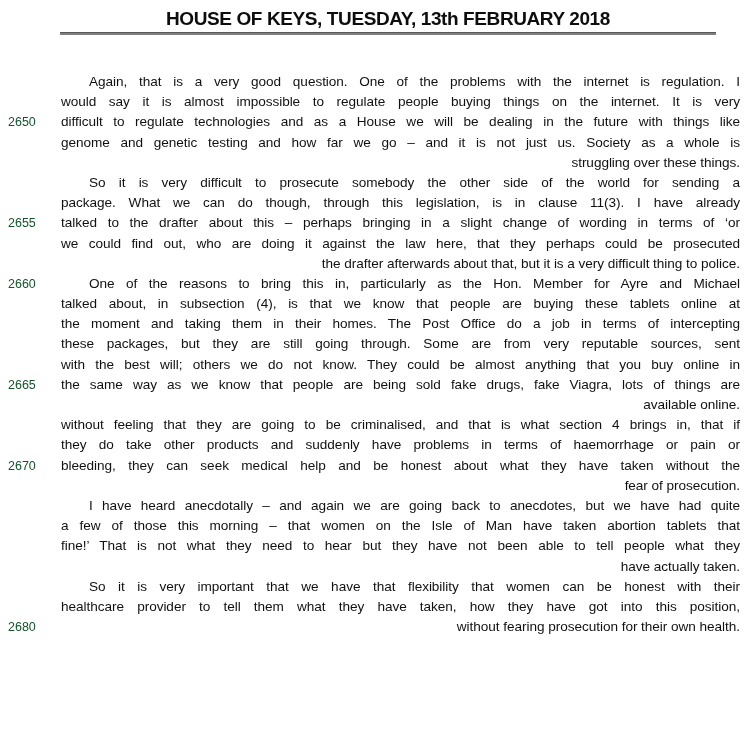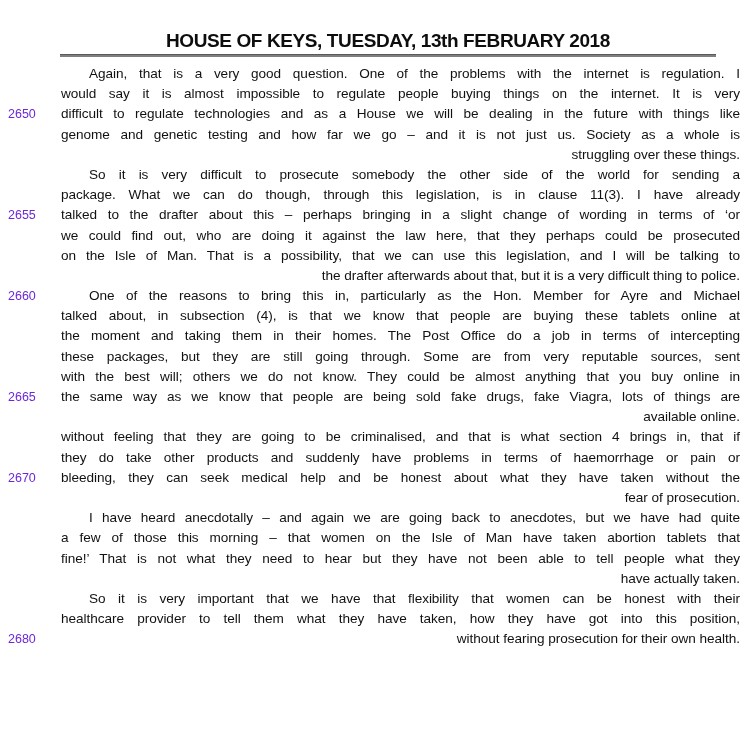--- a/index.html
+++ b/index.html
@@ -19,54 +19,54 @@
     background: #ffffff;
   }
   .header {
     position: absolute;
     top: 0;
     left: 60px;
     width: 656px;
   }
   .title {
     margin: 0;
-    padding-top: 30px;
+    padding-top: 8px;
     text-align: center;
     font-size: 19px;
     line-height: 21px;
     font-weight: 700;
     letter-spacing: -0.4px;
     color: #0d0d0d;
     white-space: nowrap;
   }
   .rule {
     margin-top: 3px;
     height: 2px;
     background: #7f7f7f;
     border-top: 1px solid #5a5a5a;
   }
   .transcript {
     position: absolute;
-    top: 64px;
+    top: 72px;
     left: 0;
     width: 746px;
   }
   .line {
     display: flex;
     height: 20.2px;
     overflow: hidden;
   }
   .lnum {
     display: block;
     width: 61px;
     box-sizing: border-box;
     padding-left: 8px;
     font-size: 12.5px;
     line-height: 20.2px;
-    color: #6d28d9;
+    color: #14532d;
     flex: none;
   }
   .ltext {
     display: block;
     width: 679px;
     flex: none;
     font-size: 13.6px;
     line-height: 20.2px;
     letter-spacing: -0.05px;
     color: #111111;
@@ -130,24 +130,20 @@
       <span class="lnum">2655</span>
       <span class="ltext j">talked to the drafter about this – perhaps bringing in a slight change of wording in terms of ‘or</span>
     </div>
 
 
     <div class="line">
       <span class="lnum"></span>
       <span class="ltext j">we could find out, who are doing it against the law here, that they perhaps could be prosecuted</span>
     </div>
 
-    <div class="line">
-      <span class="lnum"></span>
-      <span class="ltext j">on the Isle of Man. That is a possibility, that we can use this legislation, and I will be talking to</span>
-    </div>
 
     <div class="line">
       <span class="lnum"></span>
       <span class="ltext">the drafter afterwards about that, but it is a very difficult thing to police.</span>
     </div>
 
     <div class="line">
       <span class="lnum">2660</span>
       <span class="ltext j i">One of the reasons to bring this in, particularly as the Hon. Member for Ayre and Michael</span>
     </div>

